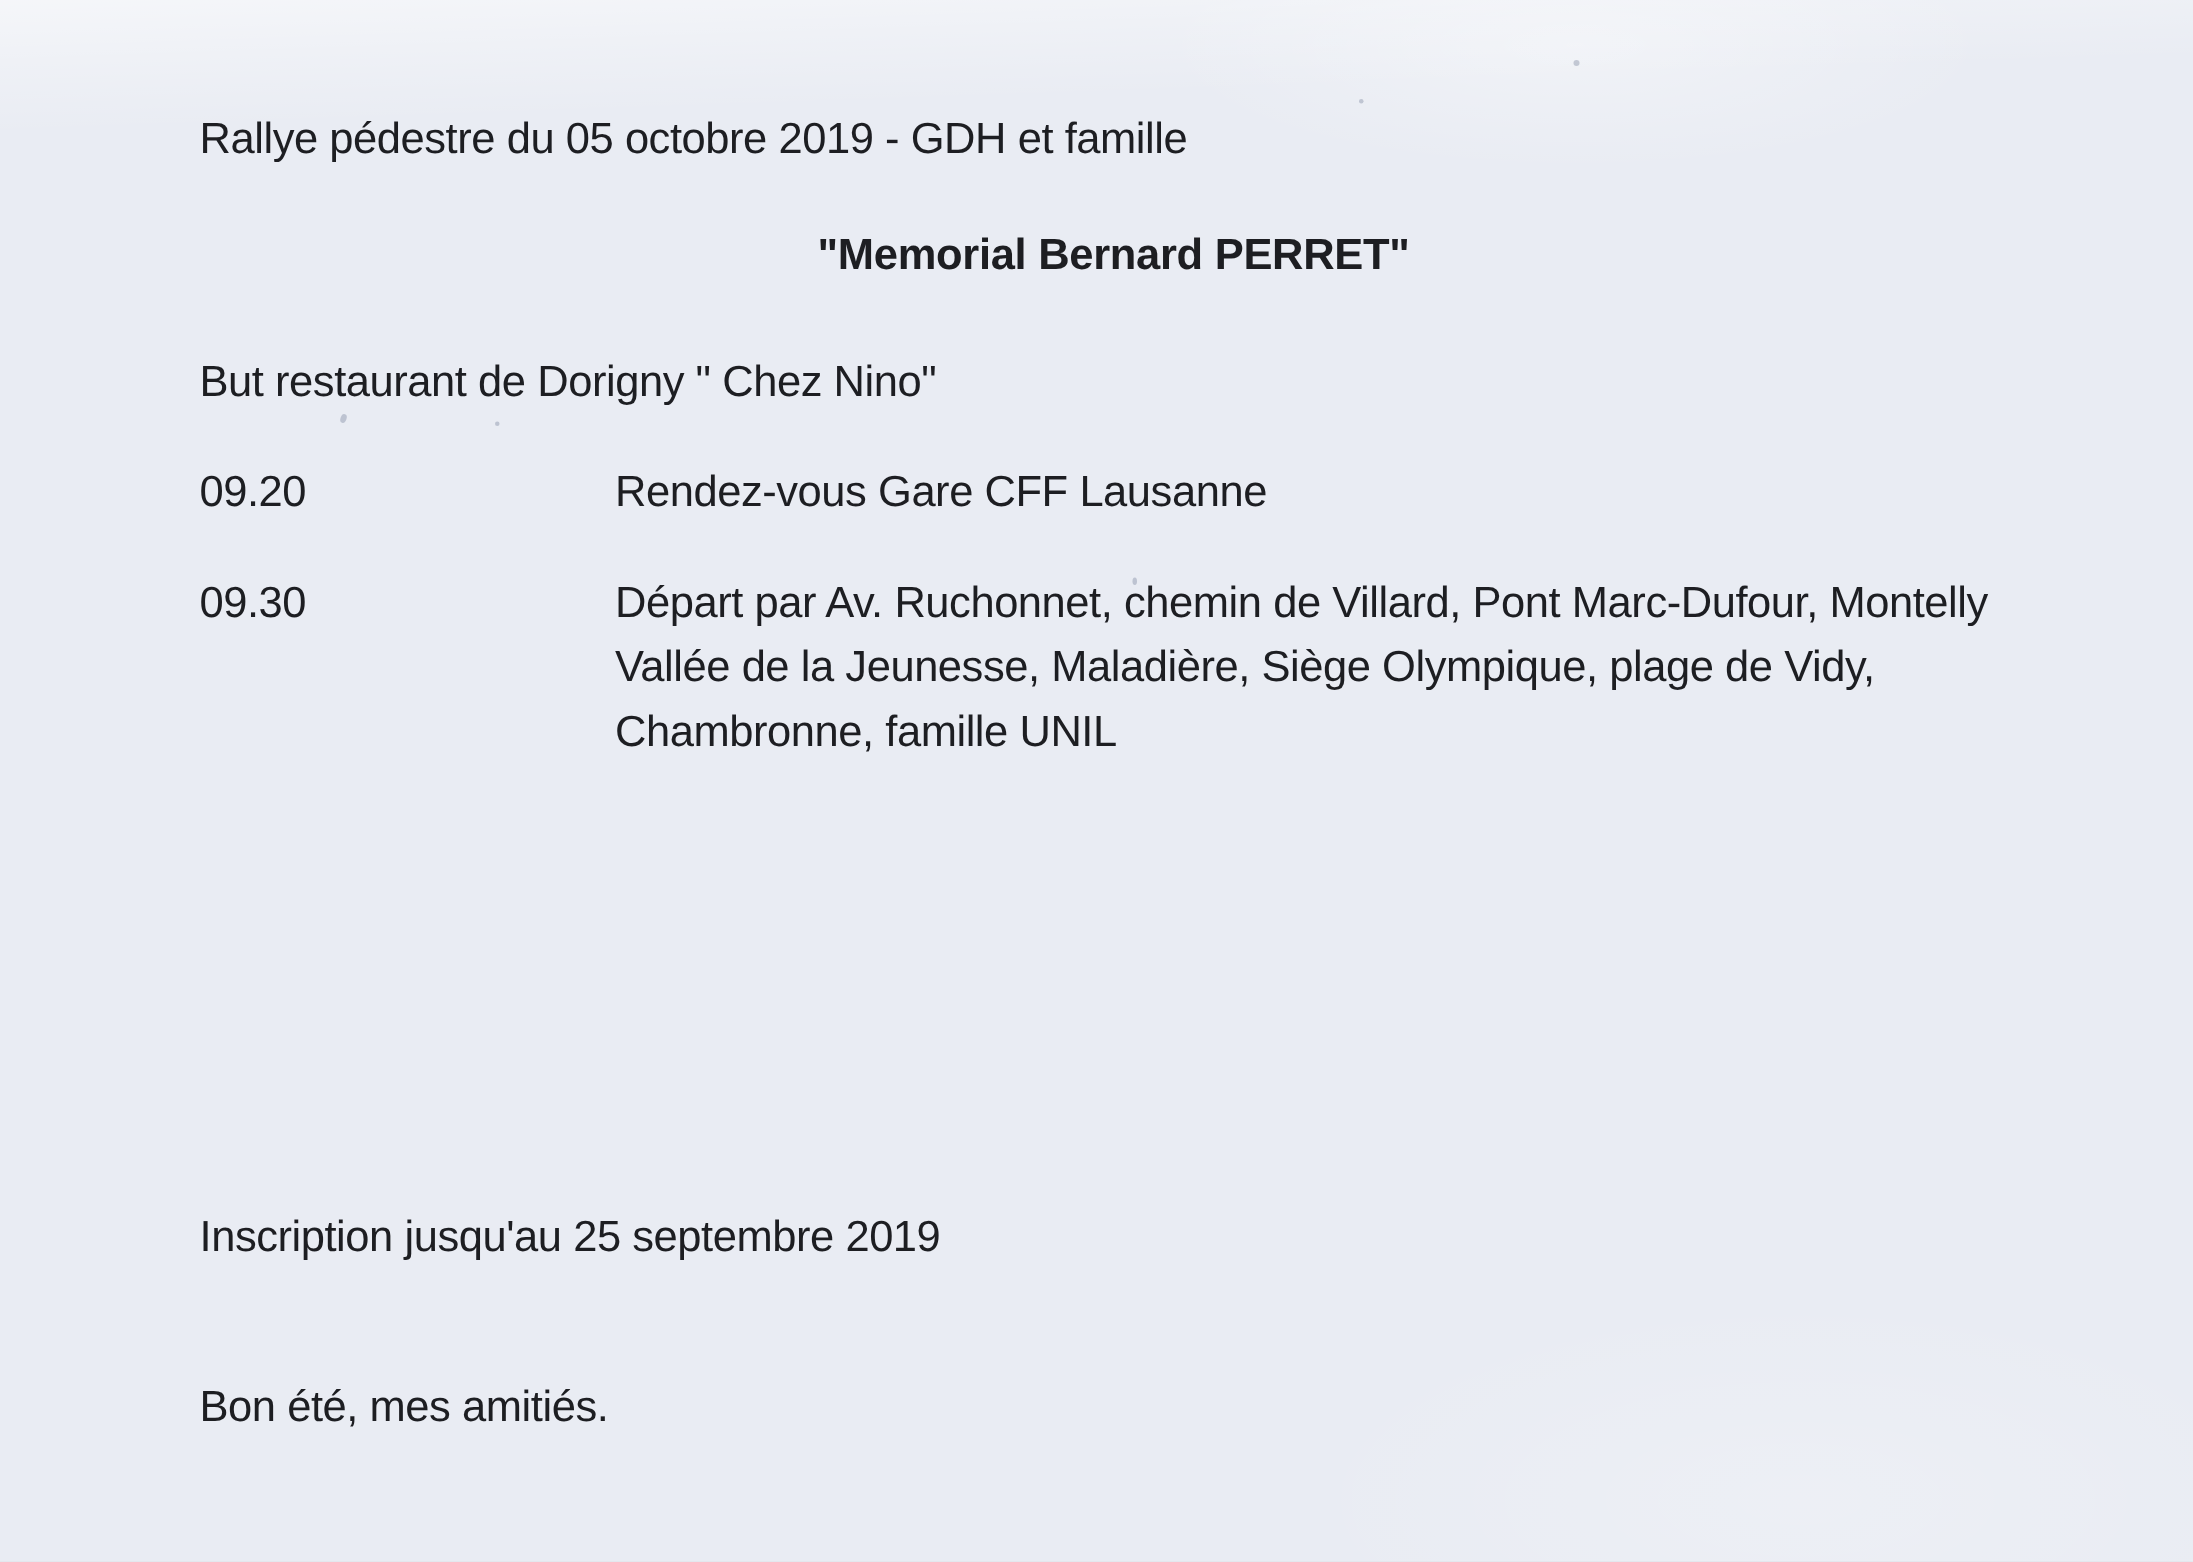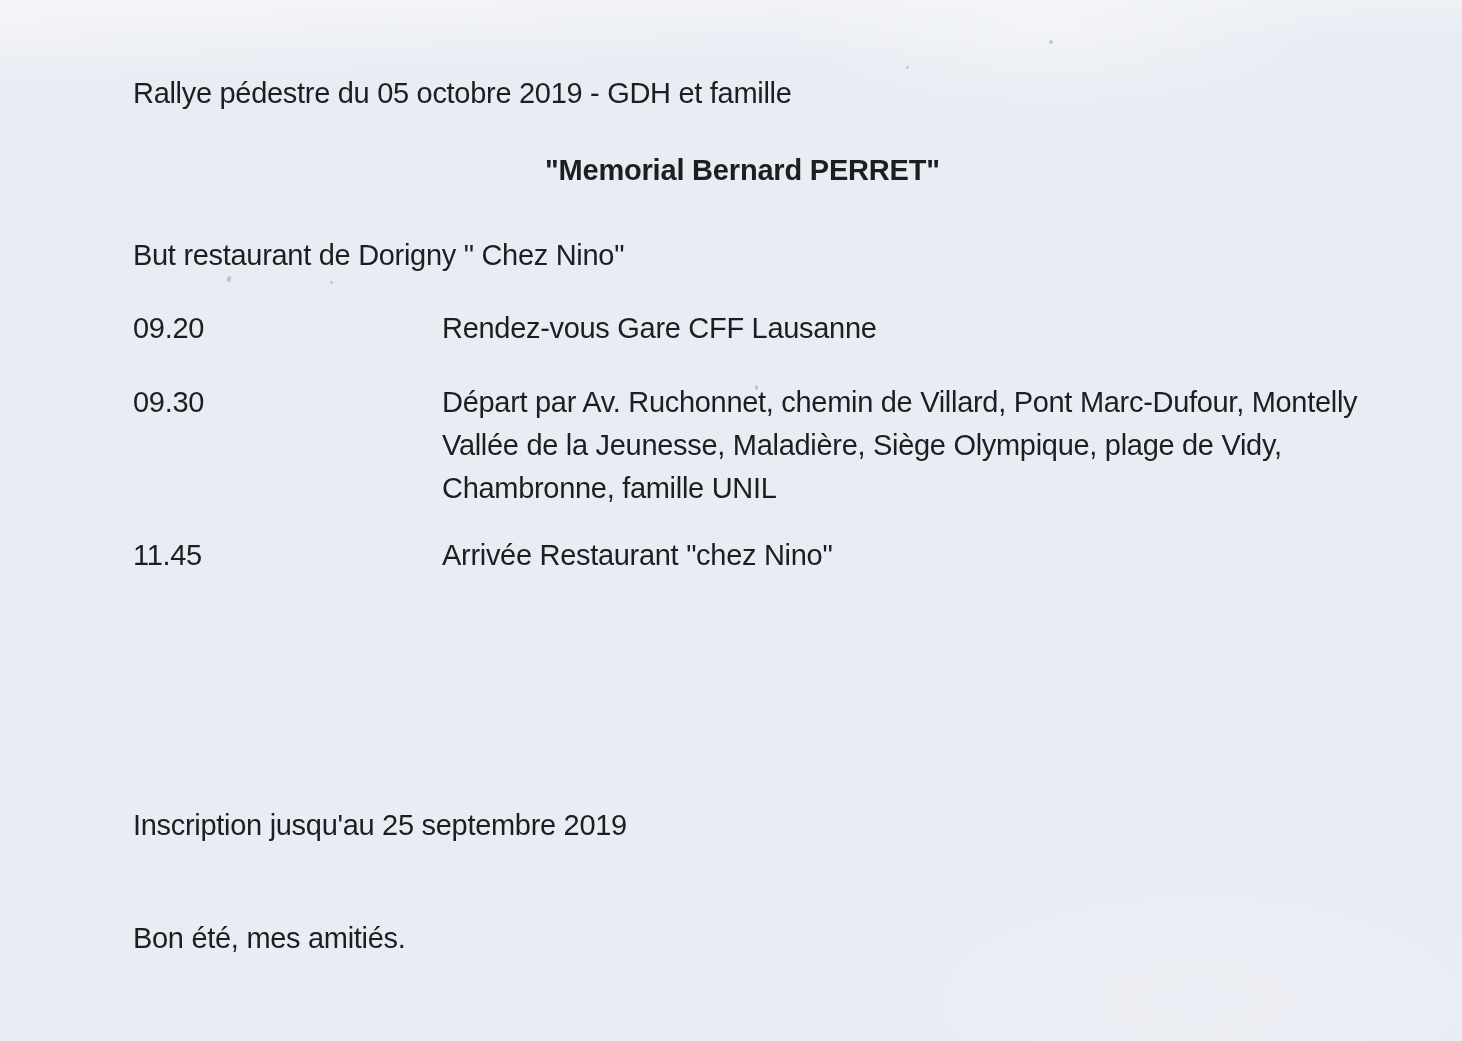--- a/index.html
+++ b/index.html
@@ -27,21 +27,21 @@
     pointer-events: none;
     background:
       linear-gradient(178deg, rgba(255,255,255,0.55) 0px, rgba(255,255,255,0.25) 45px, rgba(255,255,255,0) 90px),
       radial-gradient(ellipse 400px 120px at 1050px 30px, rgba(255,255,255,0.35), rgba(255,255,255,0) 70%),
       radial-gradient(ellipse 500px 200px at 1200px 1000px, rgba(255,255,255,0.18), rgba(255,255,255,0) 70%);
   }
   .abs { position: absolute; }
   .title-line   { left: 133px; top: 72px;  }
   .memorial     { left: 545px; top: 149px; font-weight: 700; letter-spacing: -0.2px; }
   .destination  { left: 133px; top: 234px; }
-  .sched-row    { left: 133px; top: 0; right: 60px; display: flex; gap: 32px; }
+  .sched-row    { left: 133px; top: 0; right: 60px; display: flex; }
   .sched-time   { width: 277px; flex: 0 0 277px; }
   .sched-desc   { white-space: pre-line; }
   .inscription  { left: 133px; top: 761px; white-space: pre-line; }
   .closing      { left: 133px; top: 874px; white-space: pre-line; }
   
   .speck {
     position: absolute;
     border-radius: 50%;
     background: rgba(110,120,145,0.35);
     pointer-events: none;
@@ -68,24 +68,20 @@
     <span class="sched-desc">Rendez-vous Gare CFF Lausanne</span>
   </div>
 
   <div class="abs sched-row" style="top:381px">
     <span class="sched-time">09.30</span>
     <span class="sched-desc">Départ par Av. Ruchonnet, chemin de Villard, Pont Marc-Dufour, Montelly
 Vallée de la Jeunesse, Maladière, Siège Olympique, plage de Vidy,
 Chambronne, famille UNIL</span>
   </div>
 
-  <div class="abs sched-row" style="top:534px">
-    <span class="sched-time">11.45</span>
-    <span class="sched-desc">Arrivée Restaurant "chez Nino"</span>
-  </div>
 
 
   <div class="abs sched-row" style="top:689px">
   </div>
 
   <div class="abs inscription">
     <span>Inscription jusqu'au 25 septembre 2019</span>
     <br>
   </div>
 

